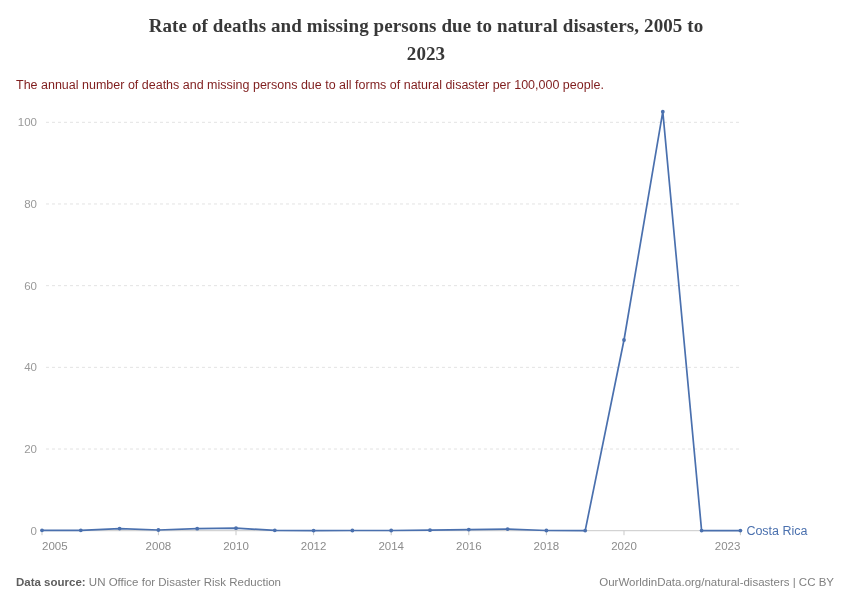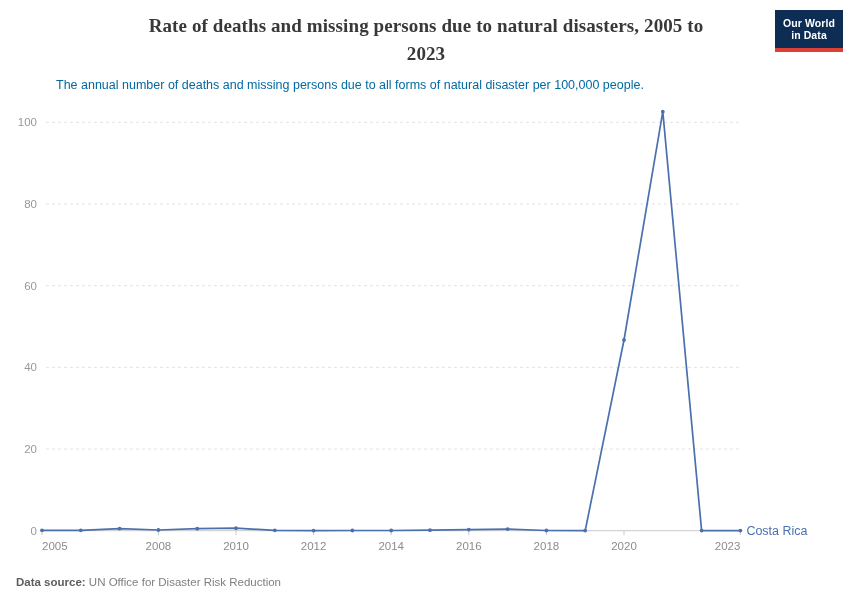--- a/index.html
+++ b/index.html
@@ -20,22 +20,21 @@
     font-size: 19px;
     line-height: 28px;
     color: #383838;
     letter-spacing: 0.1px;
     text-align: center;
   }
   .subtitle {
     margin-top: 9px;
     font-size: 12.5px;
     line-height: 16px;
-    color: #0369a1;
-    margin-left: 40px;
+    color: #7f1d1d;
   }
 
   
   .logo {
     position: absolute; right: 7px; top: 10px;
     width: 68px; height: 38px;
     background: #0d2d54;
     border-bottom: 4px solid #dc3f34;
     color: #ffffff;
     text-align: center;
@@ -65,24 +64,20 @@
 <div class="page">
 
   <div class="header">
     <div class="title">
       <div>Rate of deaths and missing persons due to natural disasters, 2005 to</div>
       <div>2023</div>
     </div>
     <div class="subtitle">The annual number of deaths and missing persons due to all forms of natural disaster per 100,000 people.</div>
   </div>
 
-  <div class="logo">
-    <div class="l1">Our World</div>
-    <div class="l2">in Data</div>
-  </div>
 
   <svg class="chart" width="850" height="600" viewBox="0 0 850 600">
       <line x1="42" y1="530.7" x2="742" y2="530.7" stroke="#c9c9c9" stroke-width="1"></line>
       <text x="37" y="534.7" text-anchor="end" font-size="11.5" fill="#999999">0</text>
       <line x1="46" y1="449.02000000000004" x2="742" y2="449.02000000000004" stroke="#e3e3e3" stroke-width="1" stroke-dasharray="3 3"></line>
       <text x="37" y="453.02000000000004" text-anchor="end" font-size="11.5" fill="#999999">20</text>
       <line x1="46" y1="367.34000000000003" x2="742" y2="367.34000000000003" stroke="#e3e3e3" stroke-width="1" stroke-dasharray="3 3"></line>
       <text x="37" y="371.34000000000003" text-anchor="end" font-size="11.5" fill="#999999">40</text>
       <line x1="46" y1="285.6600000000001" x2="742" y2="285.6600000000001" stroke="#e3e3e3" stroke-width="1" stroke-dasharray="3 3"></line>
       <text x="37" y="289.6600000000001" text-anchor="end" font-size="11.5" fill="#999999">60</text>
@@ -128,15 +123,16 @@
       <circle cx="662.8" cy="111.7" r="1.9" fill="#4a70ae"></circle>
       <circle cx="701.6" cy="530.6" r="1.9" fill="#4a70ae"></circle>
       <circle cx="740.4" cy="530.6" r="1.9" fill="#4a70ae"></circle>
       <text x="746.4" y="535.07748" font-size="12.5" fill="#4a70ae">Costa Rica</text>
     </svg>
 
   <div class="footer">
     <div>
       <span class="src-label">Data source:</span><span class="src-value"> UN Office for Disaster Risk Reduction</span>
     </div>
+    <div class="right">OurWorldinData.org/natural-disasters | CC BY</div>
   </div>
 
 </div>
 
 </body></html>

